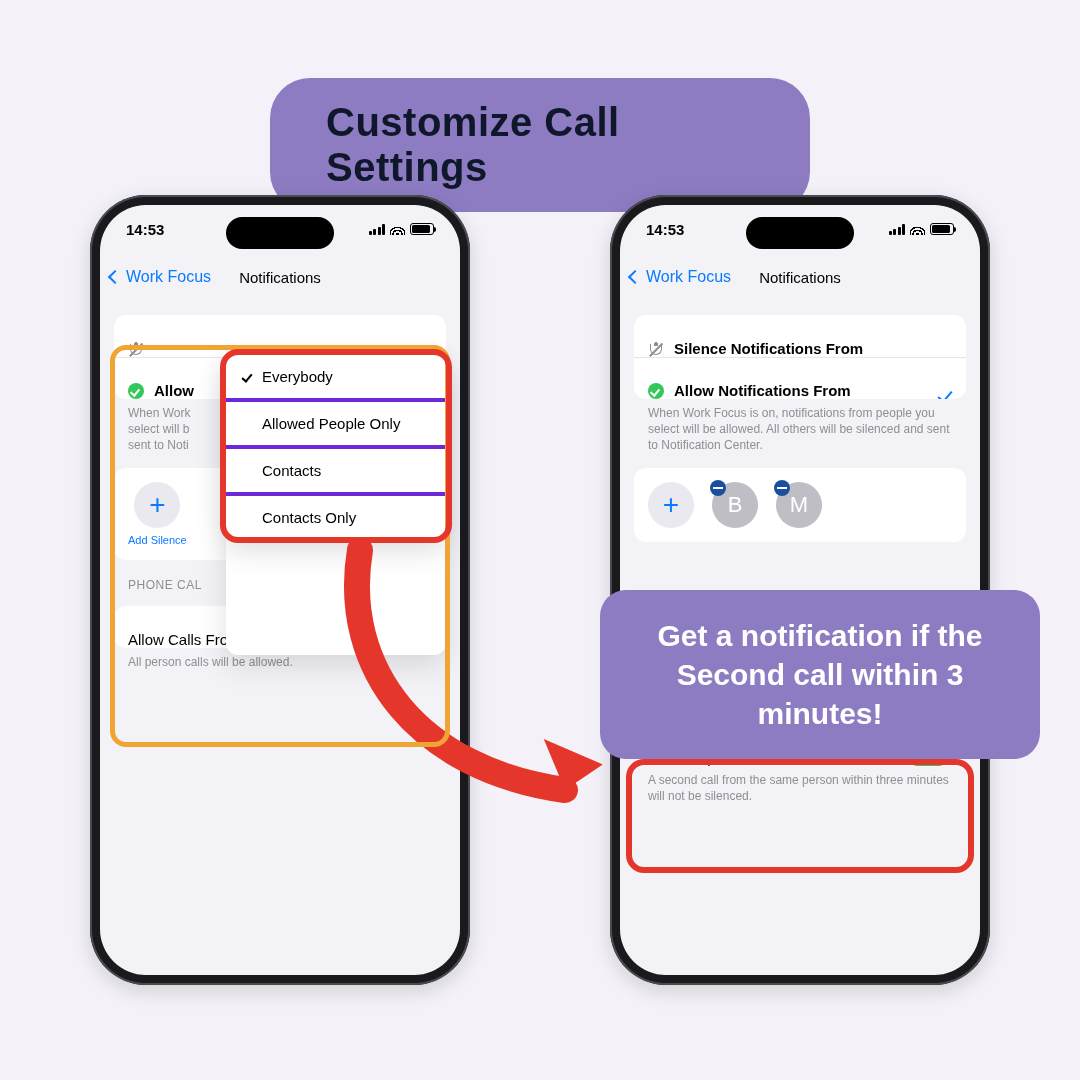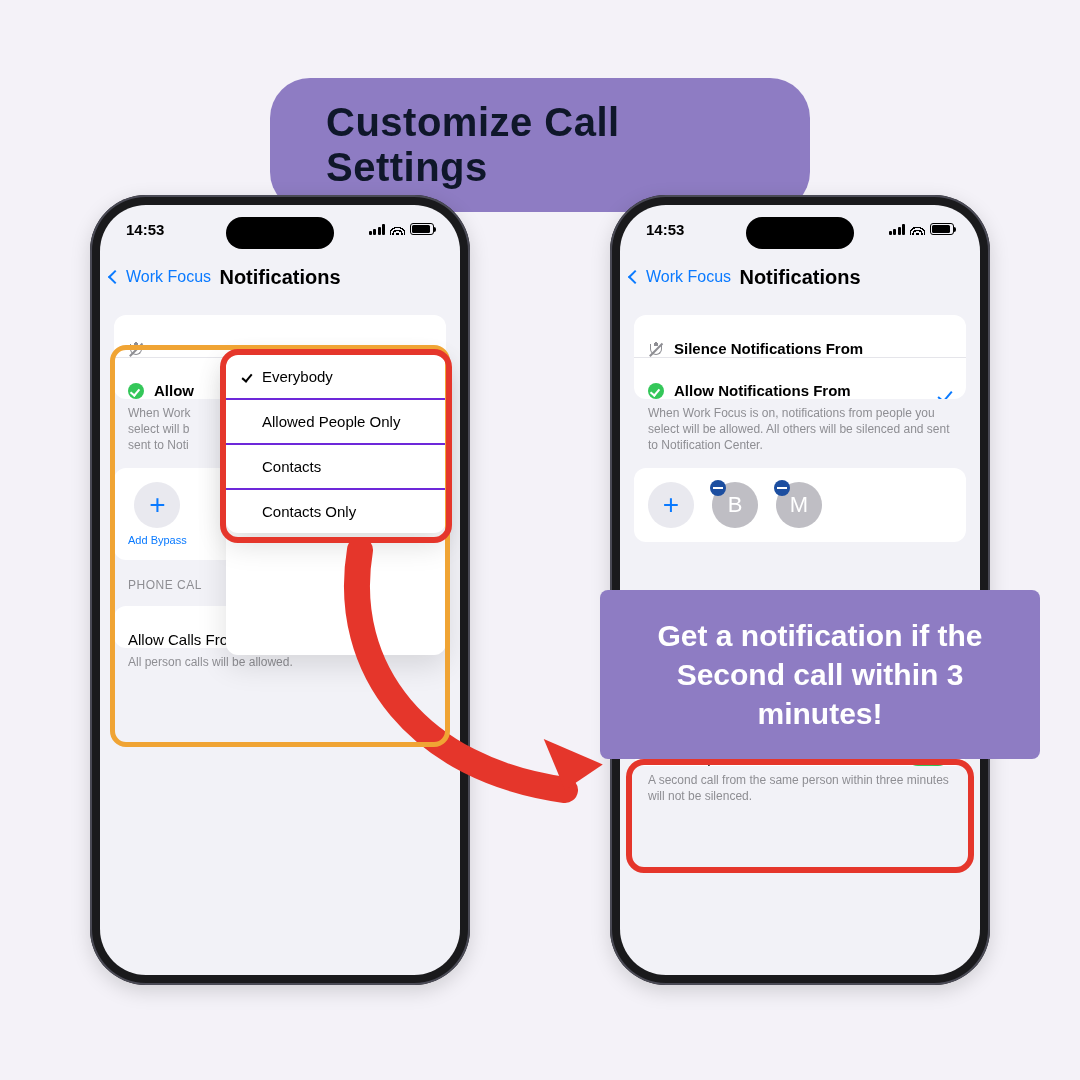--- a/index.html
+++ b/index.html
@@ -33,21 +33,21 @@
     right: 40px;
     top: 590px;
     width: 440px;
     background: #8e7cc3;
     color: #fff;
     font-size: 30px;
     font-weight: 700;
     line-height: 1.3;
     text-align: center;
     padding: 26px 30px;
-    border-radius: 8px;
+    border-radius: 26px;
     z-index: 60;
   }
 
   
   .phone {
     position: absolute;
     width: 380px;
     height: 790px;
     background: #1a1a1c;
     border-radius: 56px;
@@ -131,21 +131,21 @@
   }
   .navback .chev {
     width: 10px; height: 10px;
     border-left: 2.2px solid #0a7aff;
     border-bottom: 2.2px solid #0a7aff;
     transform: rotate(45deg);
     margin-right: 4px;
   }
   .navtitle {
     position: absolute; left: 50%; transform: translateX(-50%);
-    font-size: 20px; font-weight: 700; color: #000;
+    font-size: 15px; font-weight: 400; color: #000;
   }
 
   
   .content {
     position: absolute;
     top: 100px; left: 0; right: 0; bottom: 0;
     padding: 0 14px;
     font-size: 14px;
   }
 
@@ -251,21 +251,21 @@
     width: 220px;
     background:#fff;
     border-radius:12px;
     box-shadow: 0 10px 30px rgba(0,0,0,.15);
     overflow:hidden;
     z-index: 40;
   }
   .popover .prow{
     padding: 13px 16px;
     font-size:15px;
-    border-top:2px solid #6d28d9;
+    border-top:4px solid #6d28d9;
     display:flex; align-items:center;
   }
   .popover .prow:first-child{border-top:none;}
   .popover .chk{
     width:10px;height:6px;
     border-left:2px solid #000;border-bottom:2px solid #000;
     transform:rotate(-50deg); margin-right:10px; visibility:hidden;
   }
   .popover .prow.selected .chk{visibility:visible;}
   
@@ -353,21 +353,21 @@
           <span class="check-blue" style="visibility:hidden"></span>
         </div>
       </div>
       <div class="caption" style="white-space:pre-line">When Work
 select will b
 sent to Noti</div>
 
       <div class="people-card">
         <div class="avatar-col">
           <div class="avatar add">+</div>
-          <span style="color:#0a7aff;margin-top:6px">Add Bypass</span>
+          <span style="color:#0a7aff;margin-top:6px">Add Silence</span>
         </div>
       </div>
 
       <div class="section-header">PHONE CAL</div>
       <div class="group">
         <div class="row">
           <span class="label" style="font-weight:400">Allow Calls From</span>
           <span class="value">Everybody</span>
           <span class="updown">
               <span></span>

